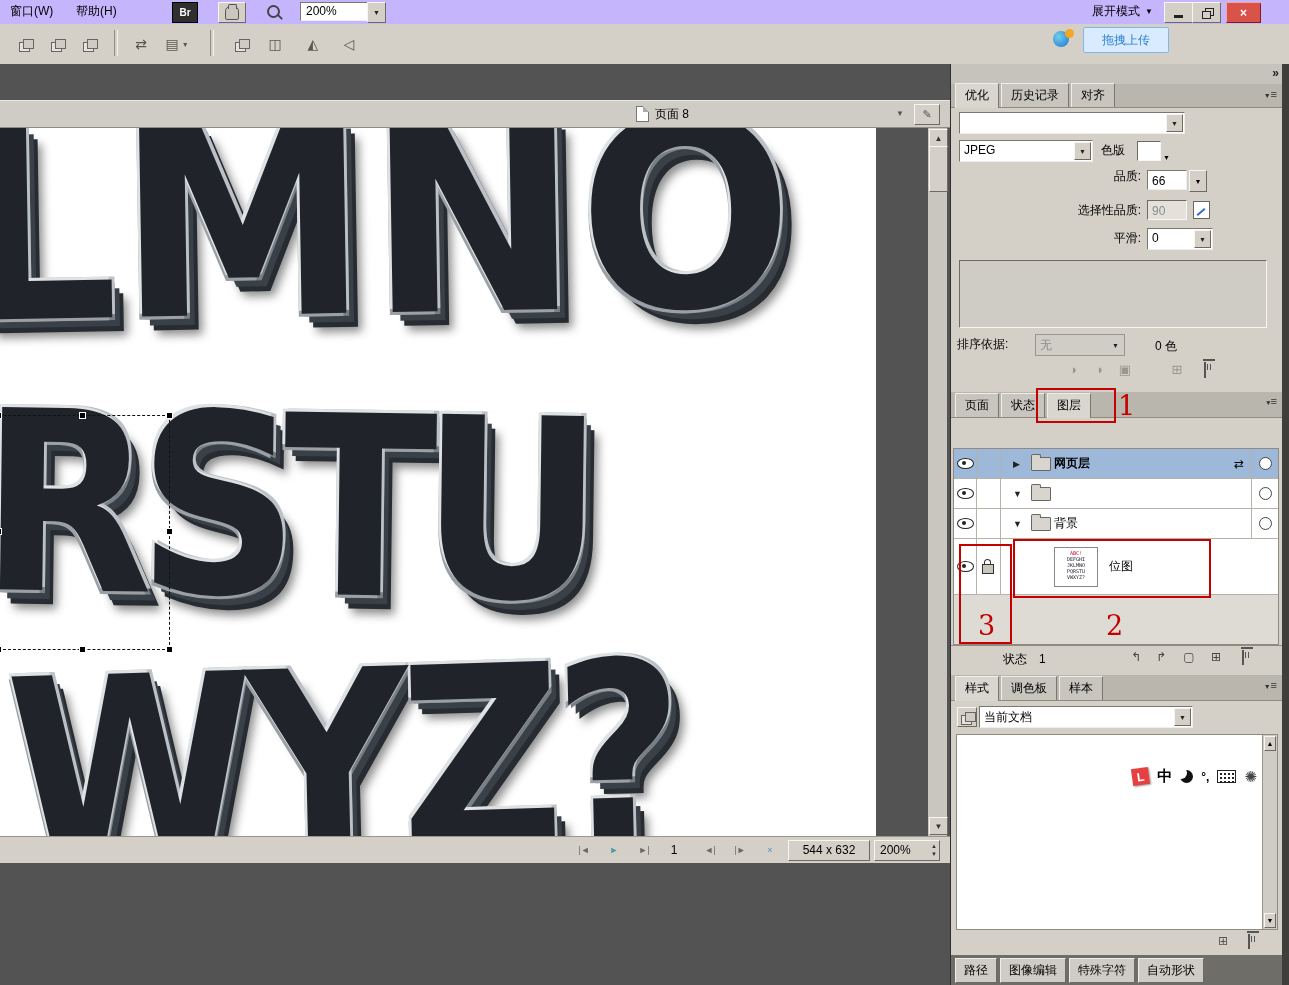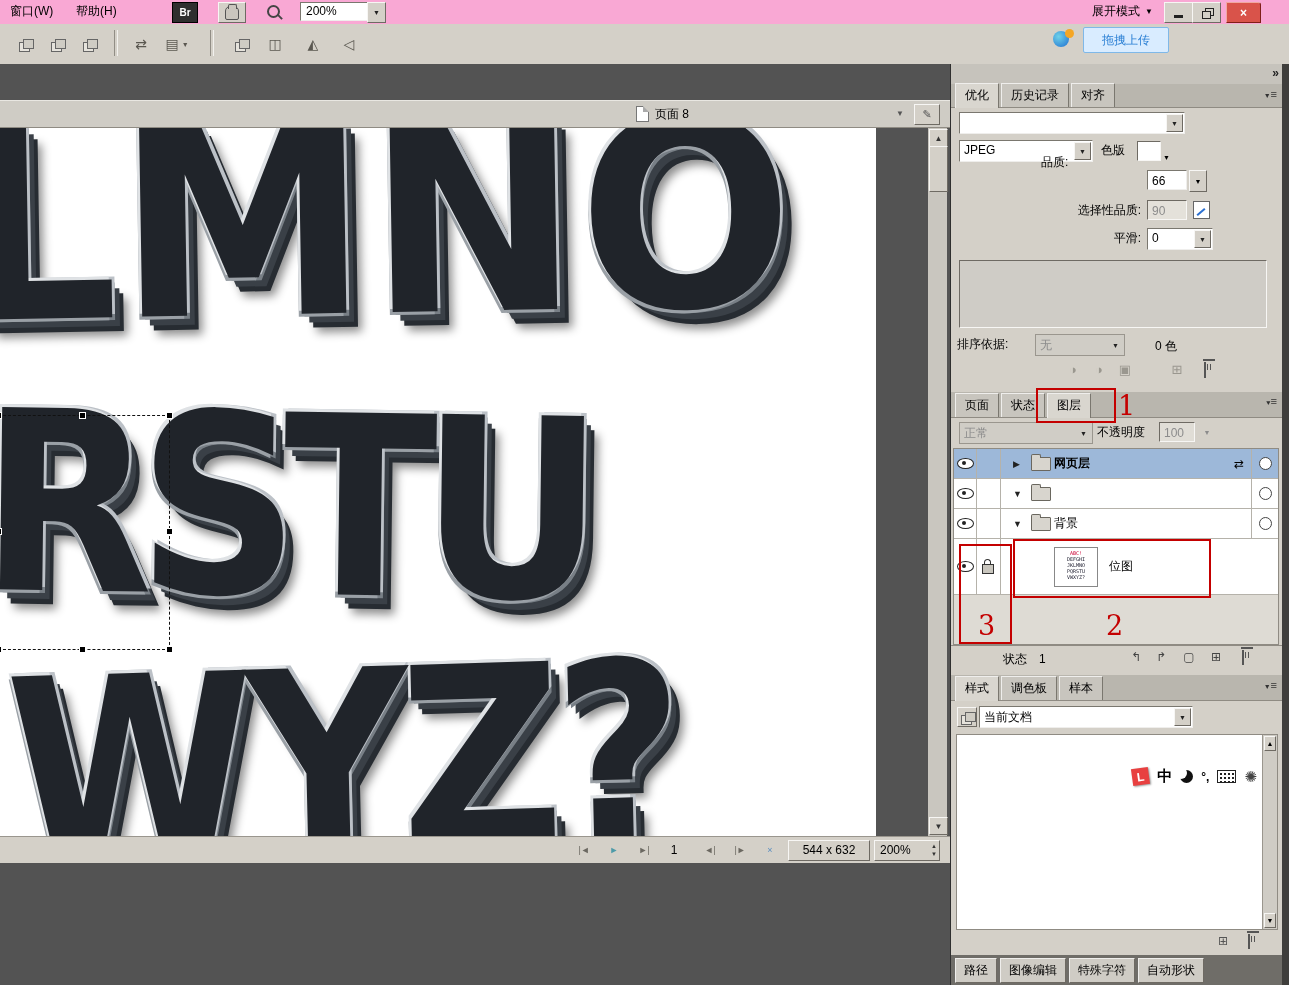--- a/index.html
+++ b/index.html
@@ -6,21 +6,21 @@
   #app{position:relative;width:1289px;height:985px;background:#d4d0c8;overflow:hidden;
        font-family:"Liberation Sans","DejaVu Sans",sans-serif;font-size:12px;color:#000;}
   .raised{border:1px solid;border-color:#f7f6f4 #6e6a63 #6e6a63 #f7f6f4;background:#d4d0c8;}
   .sunken{border:1px solid;border-color:#6e6a63 #f7f6f4 #f7f6f4 #6e6a63;}
   .field{background:#fff;border:1px solid;border-color:#7a776f #efeeec #efeeec #7a776f;}
   .grayed{color:#8c8c8c;}
   .abs{position:absolute;}
   .ctr{display:flex;align-items:center;justify-content:center;}
 
   
-  #menubar{position:absolute;left:0;top:0;width:100%;height:24px;background:#f9a8d4;
+  #menubar{position:absolute;left:0;top:0;width:100%;height:24px;background:#c4b5fd;
            border-bottom:5px solid #1d4ed8;}
   .menu-item{position:absolute;top:0;height:22px;padding:0 8px;display:flex;align-items:center;}
   #br-btn{position:absolute;left:172px;top:2px;width:24px;height:19px;background:#2f2f2f;color:#fff;
           font-weight:bold;font-size:10px;border:1px solid #000;}
   .tool-sq{position:absolute;top:2px;width:26px;height:19px;}
   .i-hand{width:12px;height:12px;background:#cac6be;border:1px solid #555;border-radius:5px 5px 2px 2px;position:relative;}
   .i-hand::before{content:"";position:absolute;left:2px;top:-3px;width:7px;height:4px;background:#cac6be;
                   border:1px solid #555;border-bottom:none;border-radius:2px 2px 0 0;}
   .i-zoom{width:9px;height:9px;border:2px solid #444;border-radius:50%;position:relative;}
   .i-zoom::after{content:"";position:absolute;left:8px;top:9px;width:6px;height:2px;background:#444;transform:rotate(45deg);}
@@ -341,21 +341,21 @@
           <span class="arrow raised dd-btn">▼</span>
         </div>
         <div class="combo field" style="position:absolute;left:8px;top:32px;width:132px;">
           <span class="val">JPEG</span>
           <span class="arrow raised dd-btn">▼</span>
         </div>
         <span class="lbl" style="left:150px;top:32px;">色版</span>
         <span class="i-swatch sunken" style="left:186px;top:33px;"></span>
         <span class="lbl" style="left:212px;top:40px;font-size:7px;">▼</span>
 
-        <span class="lbl" style="left:90px;top:44px;width:100px;text-align:left;">品质:</span>
+        <span class="lbl" style="left:90px;top:58px;width:100px;text-align:right;">品质:</span>
         <span class="numfield field" style="left:196px;top:62px;width:40px;">66</span>
         <span class="mini-btn raised ctr" style="left:238px;top:62px;">▼</span>
 
         <span class="lbl" style="left:40px;top:92px;width:150px;text-align:right;">选择性品质:</span>
         <span class="numfield sunken grayed" style="left:196px;top:92px;width:40px;background:#e4e1da;">90</span>
         <span class="i-editpage" style="left:242px;top:93px;"></span>
 
         <span class="lbl" style="left:90px;top:120px;width:100px;text-align:right;">平滑:</span>
         <div class="combo field" style="position:absolute;left:196px;top:120px;width:64px;">
           <span class="val">0</span>
@@ -378,29 +378,20 @@
         <span class="opt-ico" style="left:244px;"><span class="i-trash"></span></span>
       </div>
 
       <div class="tabrow" id="lay-tabs">
         <span class="tab">页面</span>
         <span class="tab">状态</span>
         <span class="tab active">图层</span>
         <span class="panel-menu"><span class="v">▼</span>≡</span>
       </div>
       <div id="lay-body">
-        <div id="blend-row">
-          <div class="combo" style="position:absolute;left:8px;top:4px;width:132px;background:#d0cdc6;border:1px solid #9a968e;">
-            <span class="val grayed">正常</span>
-            <span class="arrow dd-btn grayed">▼</span>
-          </div>
-          <span class="lbl" style="left:146px;top:4px;">不透明度</span>
-          <span class="numfield sunken grayed" style="left:208px;top:4px;width:36px;background:#e0ddd6;">100</span>
-          <span class="mini-btn ctr grayed" style="left:248px;top:4px;font-size:7px;">▼</span>
-        </div>
 
         <div id="layer-list">
 
           <div class="lrow sel" style="height:30px;">
             <span class="cell c-eye">
                 <span class="i-eye"></span>
               </span>
             <span class="cell c-lock"></span>
             <span class="cell" style="left:58px;width:14px;">
                 <span class="twisty">▶</span>

